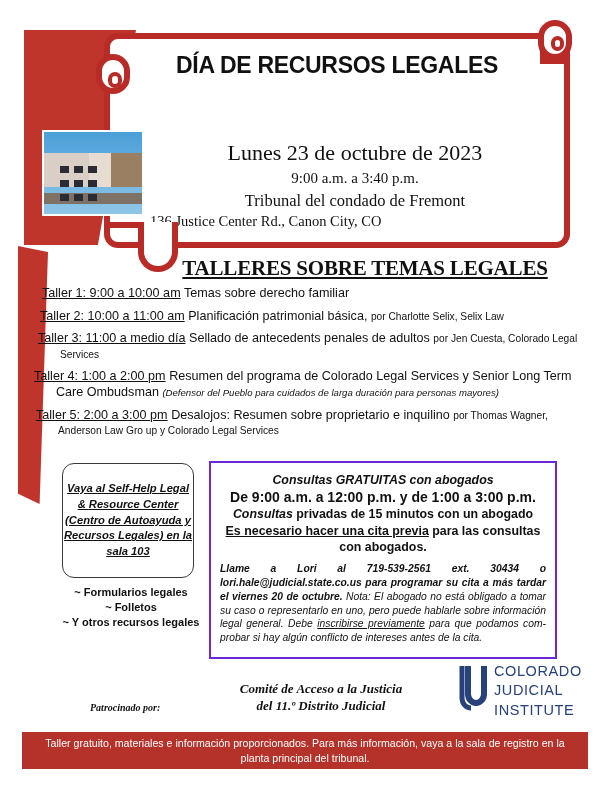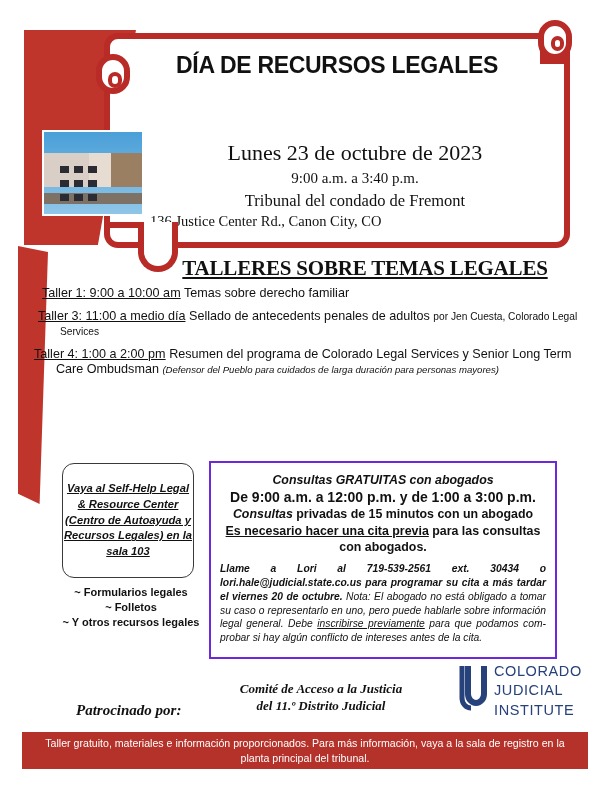--- a/index.html
+++ b/index.html
@@ -98,21 +98,21 @@
   .bb-l3{text-align:center;font-size:12.4px;font-weight:bold;margin-top:2px;}
   .bb-l3 i{font-style:italic;}
   .bb-l4{text-align:center;font-size:12.4px;font-weight:bold;margin-top:2px;line-height:1.3;}
   .bb-l4 u{text-decoration:underline;}
   .bb-p{margin-top:7px;font-size:10.3px;font-style:italic;font-weight:bold;
     line-height:1.34;text-align:justify;}
   .bb-p .reg{font-weight:normal;}
   .bb-p u{text-decoration:underline;}
 
   
-  .sponsor-lbl{position:absolute;left:76px;top:702px;font-size:15px;
+  .sponsor-lbl{position:absolute;left:90px;top:702px;font-size:10px;
     font-weight:bold;font-style:italic;font-family:"Liberation Serif",serif;}
   .sponsor-name{position:absolute;left:196px;top:680px;width:250px;text-align:center;
     font-family:"Liberation Serif",serif;font-size:13px;font-weight:bold;font-style:italic;
     line-height:1.34;}
   .cji{position:absolute;left:458px;top:660px;width:140px;height:62px;}
   .cji .mark{position:absolute;left:0;top:4px;width:30px;height:48px;}
   .cji .txt{position:absolute;left:36px;top:2px;font-size:14.5px;color:#27417a;
     line-height:1.33;letter-spacing:0.6px;}
 
   
@@ -154,29 +154,39 @@
   <div class="t-time">9:00 a.m. a  3:40 p.m.</div>
   <div class="t-venue">Tribunal del condado de Fremont</div>
   <div class="t-addr">136 Justice Center Rd., Canon City, CO</div>
 
   <div class="ws-title">TALLERES SOBRE TEMAS LEGALES</div>
   <div class="ws-list">
     <div class="ws w1">
       <span class="lbl">Taller 1: 9:00 a 10:00 am</span>
       <span class="body">Temas sobre derecho familiar</span>
     </div>
+    <div class="ws w2">
+      <span class="lbl">Taller 2: 10:00 a 11:00 am</span>
+      <span class="body">Planificación patrimonial básica,</span>
+      <span class="by">por Charlotte Selix, Selix Law</span>
+    </div>
     <div class="ws w3">
       <span class="lbl">Taller 3: 11:00 a medio día</span>
       <span class="body">Sellado de antecedents penales de adultos</span>
       <span class="by">por Jen Cuesta, Colorado Legal Services</span>
     </div>
     <div class="ws w4">
       <span class="lbl">Taller 4: 1:00 a 2:00 pm</span>
       <span class="body">Resumen del programa de Colorado Legal Services y Senior Long Term Care Ombudsman</span>
       <span class="paren">(Defensor del Pueblo para cuidados de larga duración para personas mayores)</span>
+    </div>
+    <div class="ws w5">
+      <span class="lbl">Taller 5: 2:00 a 3:00 pm</span>
+      <span class="body">Desalojos: Resumen sobre proprietario e inquilino</span>
+      <span class="by">por Thomas Wagner, Anderson Law Gro up y Colorado Legal Services</span>
     </div>
   </div>
 
   <div class="sh-box">
     <div class="inner">Vaya al Self-Help Legal &amp; Resource Center (Centro de Autoayuda y Recursos Legales) en la sala 103</div>
   </div>
   <div class="sh-bullets">
     <div>~ Formularios legales</div>
     <div>~ Folletos</div>
     <div>~ Y otros recursos legales</div>

